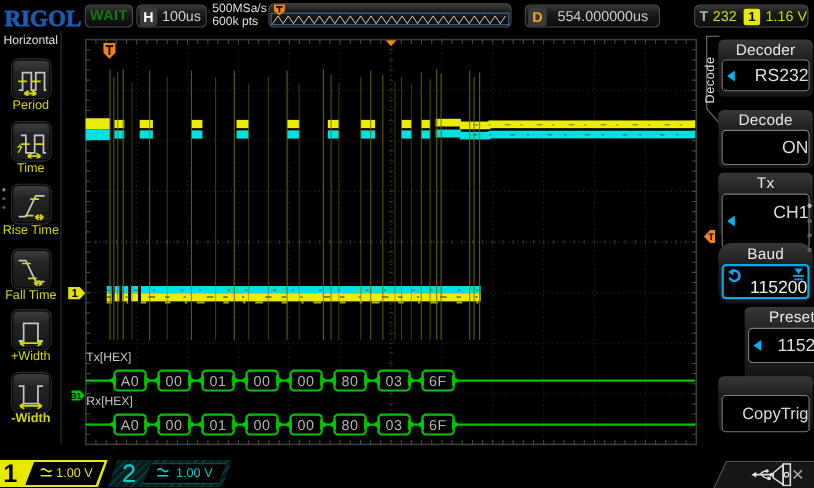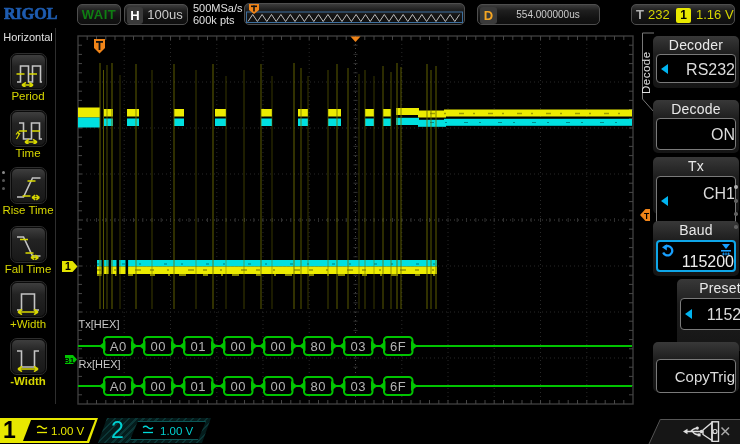--- a/index.html
+++ b/index.html
@@ -12,38 +12,38 @@
 .mblk { position:absolute; left:653px; width:86px; background:linear-gradient(#383838,#1e1e1e 35%,#151515);
   border-radius:5px; }
 .mlab { text-align:center; color:#e8e8e8; font-size:14px; padding-top:1px; letter-spacing:0.2px; }
 .mbox { position:absolute; left:3px; right:3px; background:#000; border:1px solid #7a7a7a; border-radius:4px;
   color:#dcdcdc; font-size:16px; text-align:right; }
 .mbox.sel { border:2px solid #0fa6e8; color:#eee; }
 .tri { display:inline-block; position:absolute; left:4px; top:50%; margin-top:-5px; width:0; height:0;
   border-top:5px solid transparent; border-bottom:5px solid transparent; border-right:7px solid #00b4f0; }
 #scr { position:absolute; left:56px; top:28px; }
 </style></head><body>
-<div style="position:absolute;left:4px;top:5px;font-family:'Liberation Serif',serif;font-weight:bold;font-size:16px;color:#1e5cb0;letter-spacing:0px;-webkit-text-stroke:0.7px #1e5cb0;">RIGOL</div>
+<div style="position:absolute;left:4px;top:5px;font-family:'Liberation Serif',serif;font-weight:bold;font-size:21px;color:#1e5cb0;letter-spacing:0px;-webkit-text-stroke:0.7px #1e5cb0;">RIGOL</div>
 <div class="tbox" style="left:77px;top:4px;width:44px;height:21px;text-align:center;"><span style="color:#0f7d12;font-weight:bold;font-size:13px;letter-spacing:0.5px;">WAIT</span></div>
 <div class="tbox" style="left:124px;top:4px;width:64px;height:21px;">
     <span style="position:absolute;left:2px;top:1.5px;width:16px;height:17px;background:#3a3a3a;border-radius:3px;color:#fff;font-weight:bold;font-size:13px;text-align:center;line-height:17px;">H</span>
     <span style="position:absolute;left:18px;width:44px;text-align:center;color:#ccc;font-size:13px;line-height:20px;">100us</span>
   </div>
 <div style="position:absolute;left:193px;top:2px;font-size:11px;line-height:12px;color:#e0e0e0;">500MSa/s<br>600k pts</div>
 <div class="tbox" style="left:244px;top:3px;width:221px;height:22px;"></div>
 <svg style="position:absolute;left:244px;top:3px;" width="221" height="22" viewBox="0 0 221 22">
     <rect x="2.5" y="9" width="216" height="10.5" fill="none" stroke="#3d6f9e" stroke-width="1"></rect>
     <polyline points="4.0,18.5 8.7,11.5 13.4,18.5 18.1,11.5 22.8,18.5 27.5,11.5 32.2,18.5 36.9,11.5 41.6,18.5 46.3,11.5 51.0,18.5 55.7,11.5 60.4,18.5 65.1,11.5 69.8,18.5 74.5,11.5 79.2,18.5 83.9,11.5 88.6,18.5 93.3,11.5 98.0,18.5 102.7,11.5 107.4,18.5 112.1,11.5 116.8,18.5 121.5,11.5 126.2,18.5 130.9,11.5 135.6,18.5 140.3,11.5 145.0,18.5 149.7,11.5 154.4,18.5 159.1,11.5 163.8,18.5 168.5,11.5 173.2,18.5 177.9,11.5 182.6,18.5 187.3,11.5 192.0,18.5 196.7,11.5 201.4,18.5 206.1,11.5 210.8,18.5 215.5,11.5" fill="none" stroke="#cfcfcf" stroke-width="0.9"></polyline>
     <polygon points="5,1 15,1 15,7 10,11 5,7" fill="#f08418"></polygon>
     <rect x="9.2" y="2.5" width="1.6" height="6" fill="#111"></rect>
     <rect x="7" y="2.5" width="6" height="1.6" fill="#111"></rect>
   </svg>
 <div class="tbox" style="left:477px;top:4px;width:123px;height:21px;">
     <span style="position:absolute;left:2px;top:1.5px;width:17px;height:17px;background:#3a3a3a;border-radius:3px;color:#f5a623;font-weight:bold;font-size:13px;text-align:center;line-height:17px;">D</span>
-    <span style="position:absolute;left:20px;width:100px;text-align:center;color:#ccc;font-size:10px;line-height:20px;">554.000000us</span>
+    <span style="position:absolute;left:20px;width:100px;text-align:center;color:#ccc;font-size:13px;line-height:20px;">554.000000us</span>
   </div>
 <div class="tbox" style="left:631px;top:4px;width:104px;height:21px;">
     <span style="position:absolute;left:4px;top:2px;color:#b0b0b0;font-weight:bold;font-size:13px;">T</span>
     <span style="position:absolute;left:16px;top:2px;color:#d6d600;font-size:13px;">232</span>
     <span style="position:absolute;left:44px;top:2.5px;width:15px;height:15px;background:#e8e800;border-radius:2px;color:#000;font-weight:bold;font-size:12px;text-align:center;line-height:15px;">1</span>
     <span style="position:absolute;left:64px;top:2px;color:#d6d600;font-size:13px;">1.16 V</span>
   </div>
 <div style="position:absolute;left:0;top:31px;width:56px;text-align:center;font-size:11px;color:#e0e0e0;">Horizontal</div>
 <div class="sbtn" style="top:54px;"><svg width="27" height="31" viewBox="0 0 27 31">
       <path d="M2 26 h3.5 v-16 h8 v16 h4 v-16 h8 v16 h2.5" stroke="#c4c4c4" stroke-width="1.6" fill="none"></path>
@@ -263,21 +263,21 @@
     <div class="mbox" style="top:18px;height:29px;line-height:29px;"><span class="tri"></span>RS232</div>
   </div>
 <div class="mblk" style="top:100px;height:53px;">
     <div class="mlab">Decode</div>
     <div class="mbox" style="top:18px;height:32px;line-height:32px;">ON</div>
   </div>
 <div class="mblk" style="top:157px;height:57px;">
     <div class="mlab">Tx</div>
     <div class="mbox" style="top:19px;height:50px;line-height:34px;"><span class="tri"></span>CH1</div>
   </div>
-<div class="mblk" style="top:221px;height:55px;">
+<div class="mblk" style="top:221px;height:55px;border-radius:12px;">
     <div class="mlab">Baud</div>
     <div class="mbox sel" style="top:19px;height:32px;line-height:32px;"><svg style="position:absolute;left:3px;top:2px;" width="14" height="14" viewBox="0 0 14 14">
         <path d="M2.2 8.5 a4.7 4.7 0 1 0 1.6 -5.6" stroke="#18a0ff" stroke-width="2.3" fill="none"></path>
         <polygon points="5.8,0.2 5.8,6.4 1,3.3" fill="#18a0ff"></polygon>
       </svg><svg style="position:absolute;right:2px;top:1px;" width="12" height="13" viewBox="0 0 12 13">
         <polygon points="2,1 10,1 6,6" fill="#18a0ff"></polygon>
         <rect x="1" y="7" width="10" height="1.6" fill="#18a0ff"></rect>
         <path d="M2 11 h8 M3.5 9.5 v3 M6 9.5 v3 M8.5 9.5 v3" stroke="#18a0ff" stroke-width="0.8"></path>
       </svg><span style="position:relative;top:4px;font-size:16px;">115200</span></div>
   </div>

